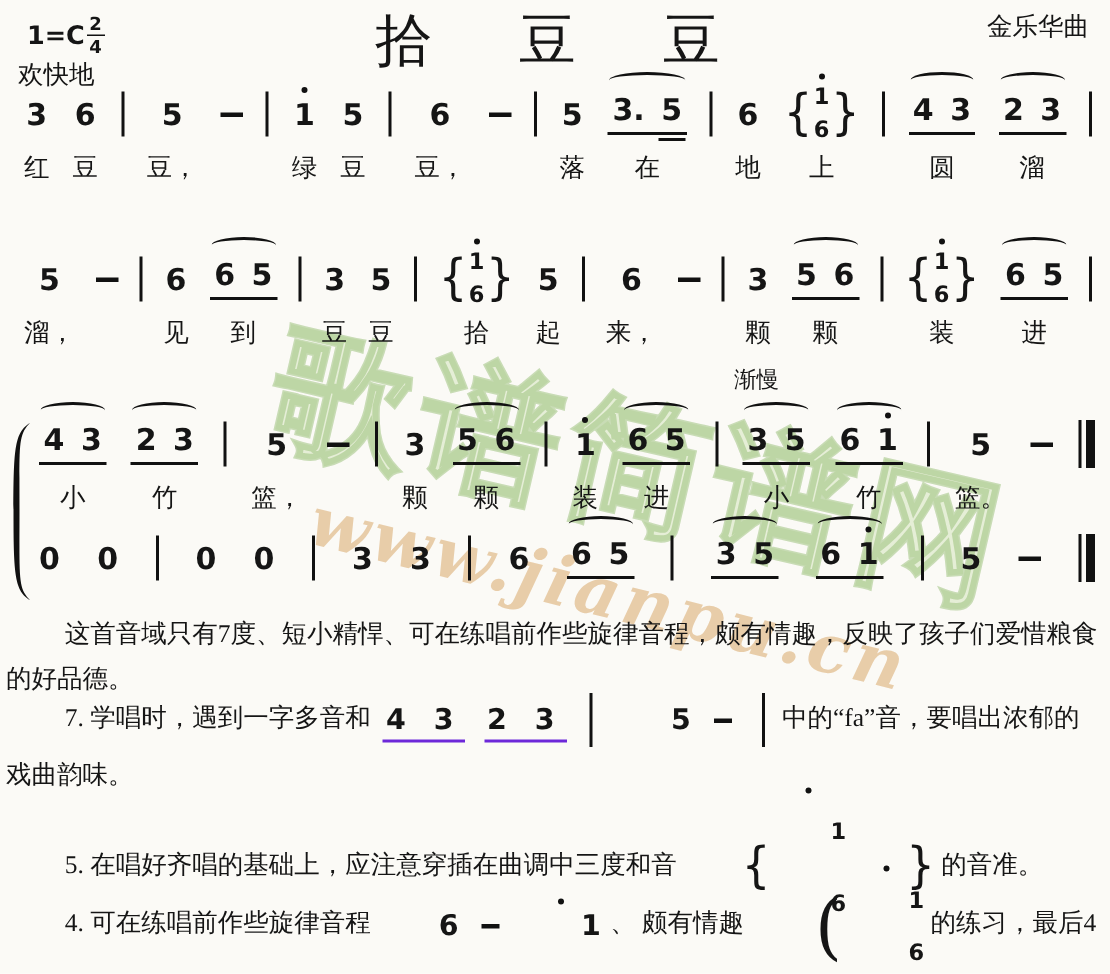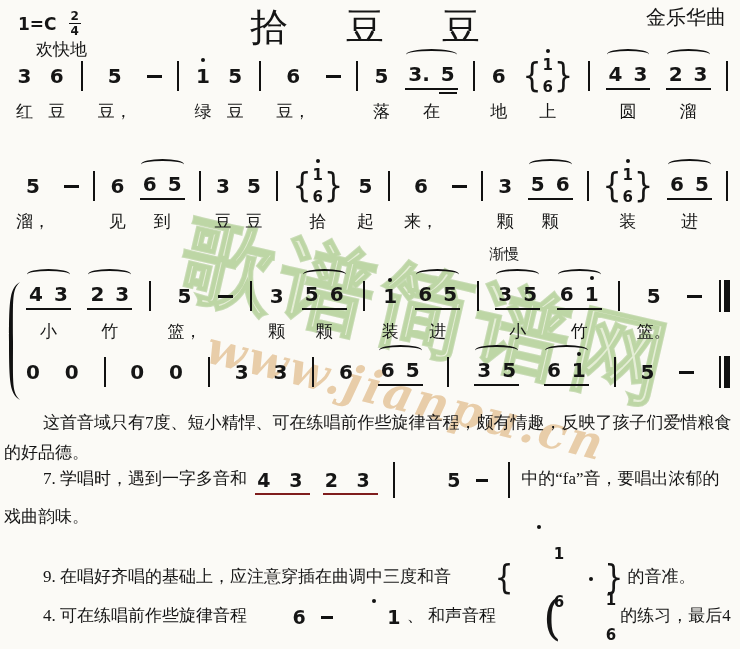--- a/index.html
+++ b/index.html
@@ -1,28 +1,28 @@
 <!DOCTYPE html>
 <html><head>
 <meta charset="utf-8">
 <style>
   html,body{margin:0;padding:0;}
   .page{position:relative;width:740px;height:649px;background:#fbfaf6;overflow:hidden;
         font-family:"Liberation Serif",serif;color:#151515;}
   
-  .keybox{position:absolute;left:18px;top:10px;display:flex;align-items:center;gap:12px;
+  .keybox{position:absolute;left:18px;top:10px;display:flex;align-items:center;gap:1px;
           font:700 17px "DejaVu Sans",sans-serif;z-index:2;}
   .frac{display:inline-flex;flex-direction:column;align-items:center;
         font:700 12px "DejaVu Sans",sans-serif;line-height:12px;}
   .frac .t{border-bottom:1.5px solid #111;padding:0 2px 1px;}
   .frac .b{padding-top:1px;}
-  .mood{position:absolute;left:36px;top:38px;font-size:17px;z-index:2;}
+  .mood{position:absolute;left:12px;top:38px;font-size:17px;z-index:2;}
   .title{position:absolute;left:0;right:0;top:2px;text-align:center;
          font-size:38px;font-weight:400;letter-spacing:10px;z-index:2;}
-  .credits{position:absolute;right:14px;top:5px;text-align:right;font-size:20px;
+  .credits{position:absolute;right:14px;top:5px;text-align:right;font-size:17px;
            line-height:25px;z-index:2;}
   
   .wm1{position:absolute;left:198px;top:194px;font:700 94px "Liberation Serif",serif;
        letter-spacing:6px;color:rgba(198,220,168,.40);-webkit-text-stroke:2px rgba(150,189,116,.5);
        transform:rotate(13deg);transform-origin:left top;white-space:nowrap;z-index:0;}
   .wm2{position:absolute;left:214px;top:320px;font:italic 700 46px "DejaVu Serif",serif;
        letter-spacing:3px;color:rgba(215,163,98,.52);transform:rotate(14deg);
        transform-origin:left top;white-space:nowrap;z-index:0;}
   
   .mline{position:absolute;display:flex;justify-content:space-between;align-items:flex-start;z-index:1;}
@@ -52,21 +52,21 @@
   .stack{display:inline-flex;flex-direction:column;align-items:center;gap:4px;}
   .stack .dg{font-size:15px;line-height:15px;}
   .bracket{position:absolute;left:8px;top:282px;z-index:1;}
   
   .para{position:absolute;left:4px;right:8px;font-size:17px;line-height:30px;
         text-indent:2.3em;z-index:1;}
   #p1{top:408px;}
   #p2{top:460px;line-height:38px;}
   #p3{top:532px;line-height:44px;}
   #p4{top:584px;line-height:31px;}
-  .iul{font:700 19px "DejaVu Sans",sans-serif;border-bottom:2px solid #7f1d1d;
+  .iul{font:700 19px "DejaVu Sans",sans-serif;border-bottom:2px solid #6d28d9;
        padding:0 2px 2px;margin:12px 4px;vertical-align:middle;letter-spacing:6px;}
   .inum{font:700 19px "DejaVu Sans",sans-serif;vertical-align:middle;margin:0 2px;position:relative;display:inline-block;}
   .ibar{display:inline-block;width:2px;height:36px;background:#111;vertical-align:middle;margin:0 7px;}
   .idash{display:inline-block;width:12px;height:3px;background:#111;vertical-align:middle;margin:0 9px;}
   .vm{vertical-align:middle;}
   .bigp{display:inline-block;font:400 46px "DejaVu Serif",serif;line-height:38px;
         vertical-align:middle;transform:scaleY(1.05);margin:0 1px 0 4px;}
 </style>
 </head>
 <body>
@@ -669,38 +669,38 @@
       <span class="iul">2 3</span>
       <span class="ibar"></span>
       <span class="inum">5</span>
       <span class="idash"></span>
       <span class="ibar"></span>
     </span>
     <span>中的“fa”音，要唱出浓郁的戏曲韵味。</span>
   </div>
 
   <div class="para" id="p3">
-    <span>9. 在唱好齐唱的基础上，应注意穿插在曲调中三度和音</span>
+    <span>5. 在唱好齐唱的基础上，应注意穿插在曲调中三度和音</span>
     <span class="ch vm">
       <span class="brc">{</span>
       <span class="stack">
         <span class="n"><i class="odot"></i><span class="dg">1</span></span>
         <span class="n"><span class="dg">6</span></span>
       </span>
       <span class="brc">}</span>
     </span>
     <span>的音准。</span>
   </div>
 
   <div class="para" id="p4">
     <span>4. 可在练唱前作些旋律音程</span>
     <span class="inum">6</span>
     <span class="idash"></span>
     <span class="inum"><i class="odot"></i><span>1</span></span>
-    <span>、 和声音程</span>
+    <span>、 颇有情趣</span>
     <span class="bigp">(</span>
     <span class="stack vm" style="display:inline-flex;">
       <span class="n"><i class="odot"></i><span class="dg">1</span></span>
       <span class="n"><span class="dg">6</span></span>
     </span>
     <span>的练习，最后4小节的两声部可先分声部练，然后再合起来。</span>
   </div>
 
 </div>
 

